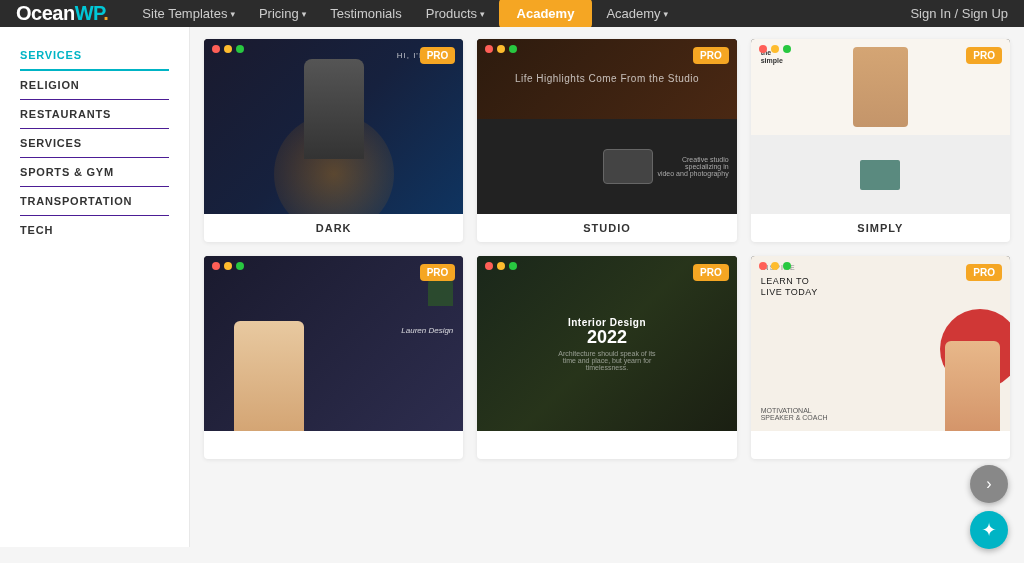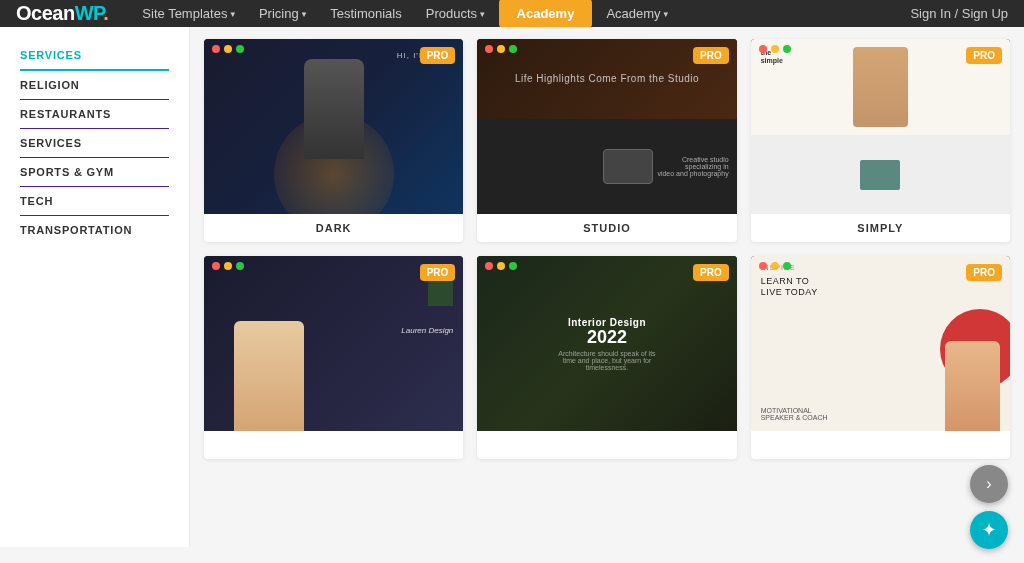--- a/index.html
+++ b/index.html
@@ -481,22 +481,22 @@
 </nav>
 
 <div class="main-layout">
 
   <aside class="sidebar">
     <div class="sidebar-item active">SERVICES</div>
     <div class="sidebar-item">RELIGION</div>
     <div class="sidebar-item">RESTAURANTS</div>
     <div class="sidebar-item">SERVICES</div>
     <div class="sidebar-item">SPORTS &amp; GYM</div>
+    <div class="sidebar-item">TRANSPORTATION</div>
     <div class="sidebar-item">TECH</div>
-    <div class="sidebar-item">TRANSPORTATION</div>
   </aside>
 
   <main class="content">
     <div class="templates-grid">
 
       <div class="template-card">
         <div class="card-image-wrap">
           <div class="card-dots">
             <span class="dot-red"></span>
             <span class="dot-yellow"></span>

